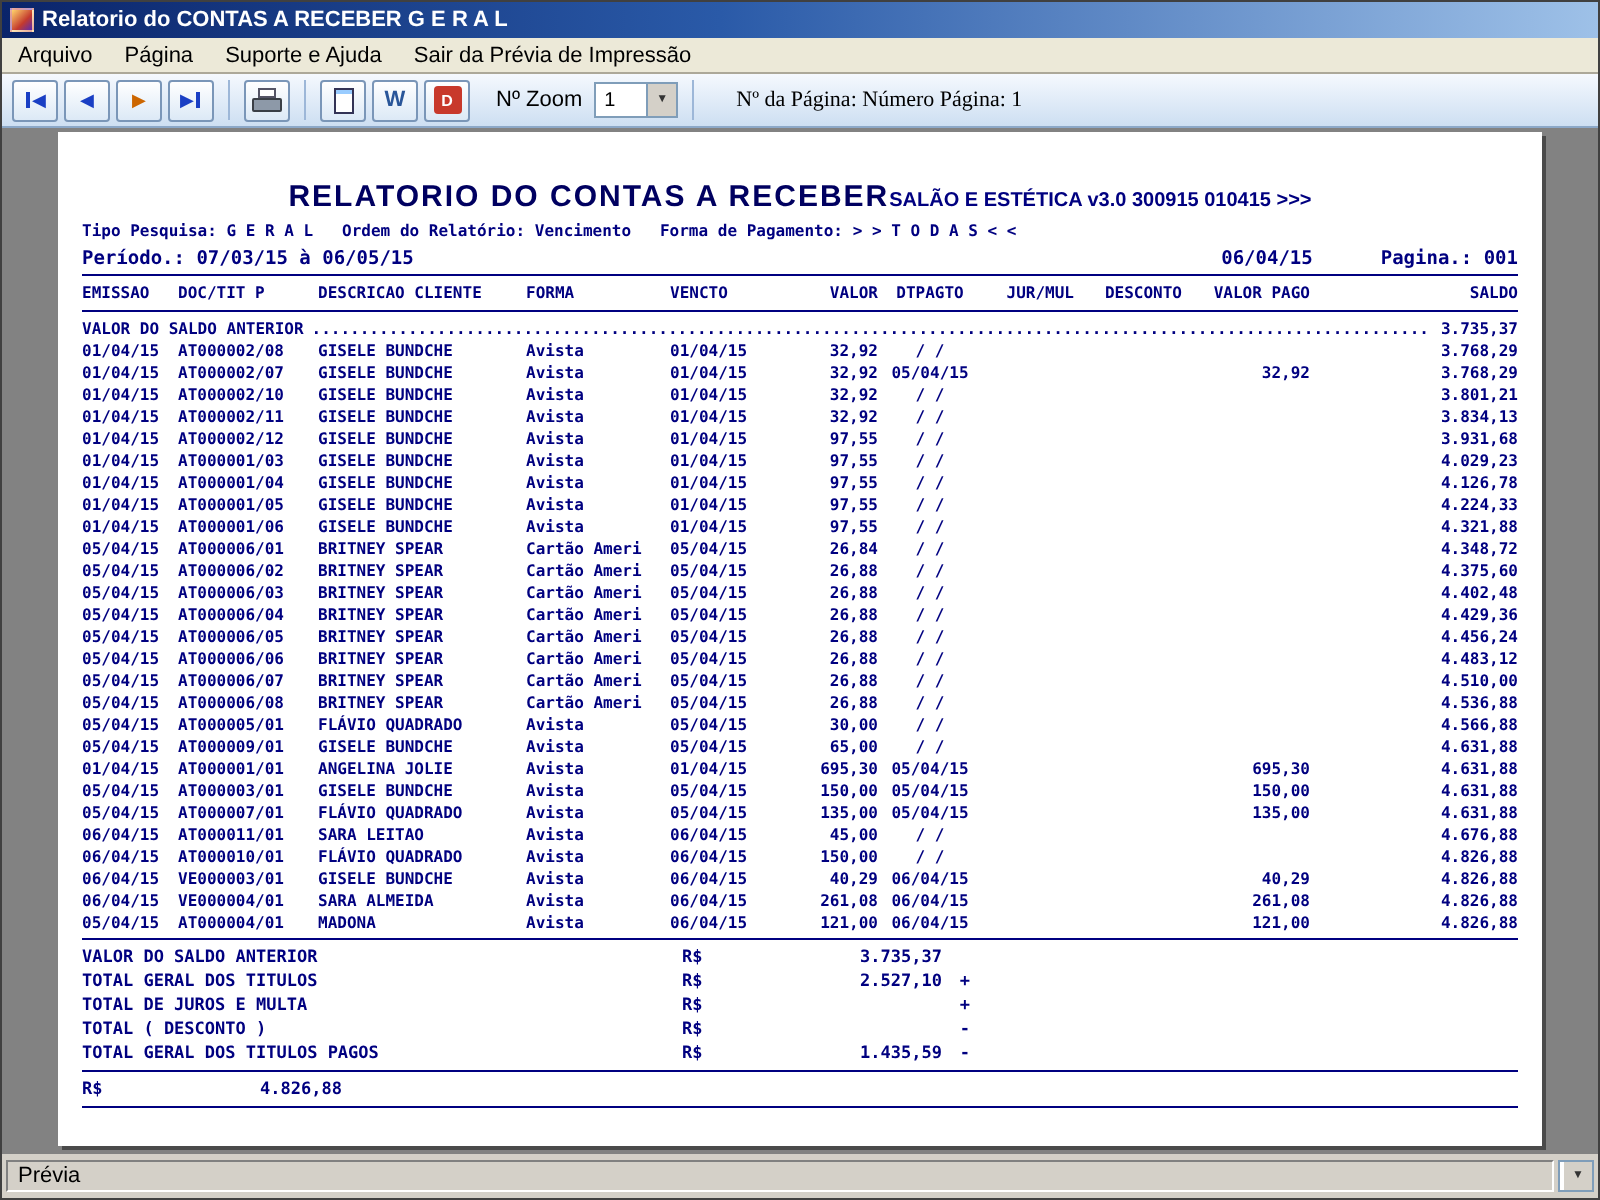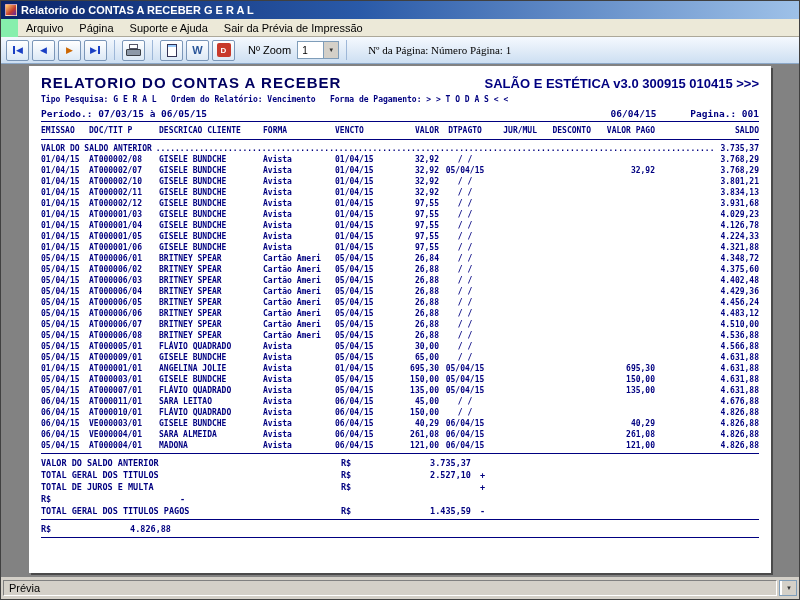--- a/index.html
+++ b/index.html
@@ -8,21 +8,21 @@
 
   .window { width:800px; height:600px; display:flex; flex-direction:column; background:#86efac; border:1px solid #404040; }
 
   
   .titlebar { height:18px; flex:0 0 18px; background:linear-gradient(90deg,#0a246a 0%,#2a5aa8 45%,#9ec1e8 100%);
               display:flex; align-items:center; padding:0 4px; gap:4px; }
   .app-icon { width:12px; height:12px; background:linear-gradient(135deg,#ffd46b,#c43a2e 60%,#5a2bb0); border:1px solid rgba(255,255,255,.5); }
   .title-text { color:#ffffff; font-size:11px; font-weight:bold; white-space:nowrap; }
 
   
-  .menubar { height:18px; flex:0 0 18px; background:#ece9d8; border-bottom:1px solid #aca899; display:flex; align-items:center; font-size:11px; color:#000;margin-left:17px; }
+  .menubar { height:18px; flex:0 0 18px; background:#ece9d8; border-bottom:1px solid #aca899; display:flex; align-items:center; font-size:11px; color:#000; }
   .menu-item { padding:1px 8px; white-space:nowrap; cursor:default; }
 
   
   .toolbar { height:27px; flex:0 0 27px; background:linear-gradient(#f5f9fe,#cddff2); border-bottom:1px solid #8ca8c8;
              display:flex; align-items:center; padding:0 5px; gap:3px; font-size:11px; }
   .tbtn { width:23px; height:21px; display:flex; align-items:center; justify-content:center;
           background:linear-gradient(#ffffff,#dce9f6); border:1px solid #7a96b8; border-radius:2px; cursor:default; }
   .nav-glyph { font-size:9px; color:#1a3fc4; line-height:1; display:flex; align-items:center; }
   .nav-glyph.orange { color:#cc6600; }
   .vbar { display:inline-block; width:2px; height:8px; background:currentColor; margin:0 1px; }
@@ -39,23 +39,23 @@
   .zoom-label { margin-left:10px; color:#000; }
   .zoom-box { width:42px; height:18px; background:#fff; border:1px solid #7f9db9; display:flex; align-items:center; margin-left:3px; }
   .zoom-val { flex:1; padding-left:4px; font-size:10px; }
   .zoom-arrow { width:15px; height:16px; background:#d4d0c8; border-left:1px solid #7f9db9; font-size:6px; display:flex; align-items:center; justify-content:center; color:#333; }
   .page-info { margin-left:14px; color:#000;font-family:Liberation Serif, serif; }
 
   
   .workspace { flex:1; background:#828282; padding:2px 28px 4px 28px; overflow:hidden; }
   .page { width:100%; height:100%; background:#ffffff; box-shadow:2px 2px 0 #4a4a4a; padding:8px 12px 0 12px; color:#000080; }
 
-  .rpt-head { display:flex; justify-content:space-between; align-items:baseline; margin-top:0; }
+  .rpt-head { display:flex; justify-content:center; align-items:baseline; margin-top:16px; }
   .rpt-title { font-size:15px; font-weight:bold; letter-spacing:1px; color:#000060; }
-  .rpt-version { font-size:13px; font-weight:bold; color:#000080; }
+  .rpt-version { font-size:10px; font-weight:bold; color:#000080; }
 
   .mono { font-family:"DejaVu Sans Mono","Liberation Mono",monospace; font-weight:bold; color:#000080; }
   .rpt-filter { font-size:8px; white-space:pre; margin-top:4px; }
   .rpt-period { display:flex; justify-content:space-between; font-size:9.5px; margin-top:4px; }
   .rpt-period .right { display:flex; gap:34px; }
 
   .rule { border-top:1px solid #000080; margin:2px 0 3px 0; }
 
   .grid { display:grid; grid-template-columns:48px 70px 104px 72px 52px 52px 52px 46px 54px 64px 1fr;
           font-size:8px; line-height:11px; }
@@ -564,20 +564,21 @@
             <span class="tval">2.527,10</span>
             <span class="tsign">+</span>
           </div>
           <div class="trow">
             <span class="tlabel">TOTAL DE JUROS E MULTA</span>
             <span class="tcur">R$</span>
             <span class="tval"></span>
             <span class="tsign">+</span>
           </div>
           <div class="trow">
+            <span class="tlabel">TOTAL ( DESCONTO )</span>
             <span class="tcur">R$</span>
             <span class="tval"></span>
             <span class="tsign">-</span>
           </div>
           <div class="trow">
             <span class="tlabel">TOTAL GERAL DOS TITULOS PAGOS</span>
             <span class="tcur">R$</span>
             <span class="tval">1.435,59</span>
             <span class="tsign">-</span>
           </div>

